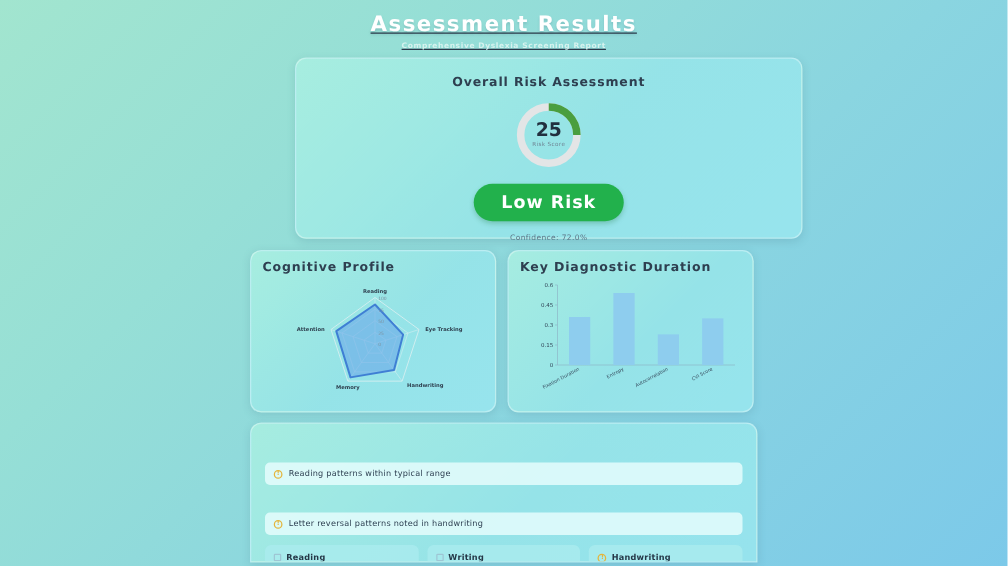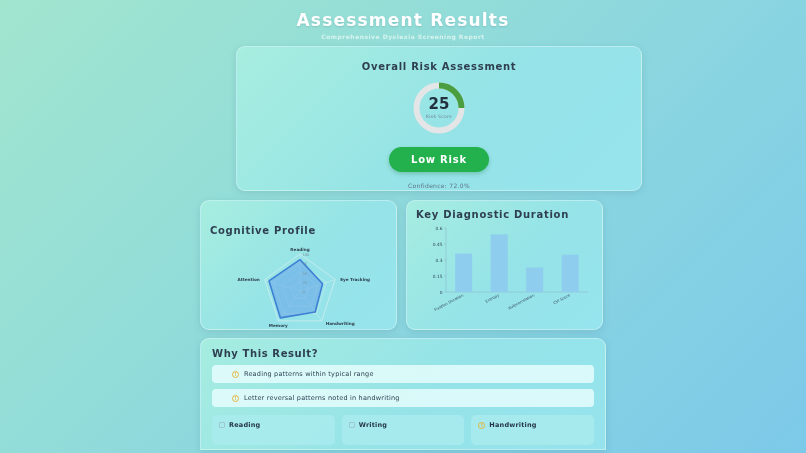--- a/index.html
+++ b/index.html
@@ -15,20 +15,21 @@
     background: linear-gradient(135deg, #a2e5cf 0%, #96dfd6 28%, #8ad5e0 60%, #7cc9e9 100%);
     color: #2b3a4a;
     -webkit-font-smoothing: antialiased;
   }
 
   .page {
     width: 806px;
     height: 453px;
     position: relative;
     padding: 6px 0 0 0;
+    text-decoration: underline;
   }
 
   
   .header {
     text-align: center;
     padding: 4px 0 6px;
   }
   .app-title {
     font-size: 17px;
     font-weight: bold;
@@ -91,40 +92,40 @@
     margin-top: 2px;
     letter-spacing: 0.3px;
   }
 
   .risk-badge {
     display: inline-block;
     margin-top: 11px;
     padding: 7px 22px;
     background: #22b14c;
     color: #ffffff;
-    font-size: 10px;
+    font-size: 14px;
     font-weight: bold;
     border-radius: 20px;
     letter-spacing: 0.8px;
     box-shadow: 0 2px 4px rgba(20,110,50,0.28);
     cursor: pointer;
   }
   .confidence {
     margin-top: 10px;
     font-size: 6px;
     color: #5d7586;
     letter-spacing: 0.3px;
   }
 
   
   .chart-card-left {
     position: absolute;
     left: 200px; top: 200px;
     width: 197px; height: 130px;
-    padding: 24px 9px;
+    padding: 8px 9px;
   }
   .chart-card-right {
     position: absolute;
     left: 406px; top: 200px;
     width: 197px; height: 130px;
     padding: 8px 9px;
   }
   .chart-area { position: relative; width: 100%; height: 104px; }
   .chart-area svg { display: block; }
 
@@ -149,24 +150,24 @@
     font-size: 6.5px;
     font-weight: bold;
     color: #34465a;
     letter-spacing: 0.3px;
   }
 
   .indicator {
     display: flex;
     align-items: center;
     gap: 5px;
-    margin-top: 6px;
+    margin-top: 22px;
     background: rgba(226,252,252,0.88);
     border-radius: 4px;
-    padding: 5px 20px;
+    padding: 5px 7px;
     cursor: pointer;
   }
   .indicator-text {
     font-size: 6.5px;
     color: #2d3f51;
     letter-spacing: 0.2px;
   }
 
   .warn-icon {
     width: 7px; height: 7px;
@@ -290,21 +291,20 @@
           <text x="83.3" y="76.0" font-size="3.8" fill="#3a4f61" text-anchor="end" font-family="&quot;DejaVu Sans&quot;, sans-serif" transform="rotate(-28 83.3 76.0)">Entropy</text>
           <rect x="110.2" y="47.5" width="17.0" height="24.5" fill="#8ecdee"></rect>
           <text x="118.8" y="76.0" font-size="3.8" fill="#3a4f61" text-anchor="end" font-family="&quot;DejaVu Sans&quot;, sans-serif" transform="rotate(-28 118.8 76.0)">Autocorrelation</text>
           <rect x="145.7" y="34.7" width="17.0" height="37.3" fill="#8ecdee"></rect>
           <text x="154.3" y="76.0" font-size="3.8" fill="#3a4f61" text-anchor="end" font-family="&quot;DejaVu Sans&quot;, sans-serif" transform="rotate(-28 154.3 76.0)">CVI Score</text>
         </svg>
     </div>
   </div>
 
   <div class="card why-card">
-    <div class="why-title">Why This Result?</div>
 
     <div id="indicator-list">
         <div class="indicator">
           <div class="warn-icon">!</div>
           <div class="indicator-text">Reading patterns within typical range</div>
         </div>
         <div class="indicator">
           <div class="warn-icon">!</div>
           <div class="indicator-text">Letter reversal patterns noted in handwriting</div>
         </div>

